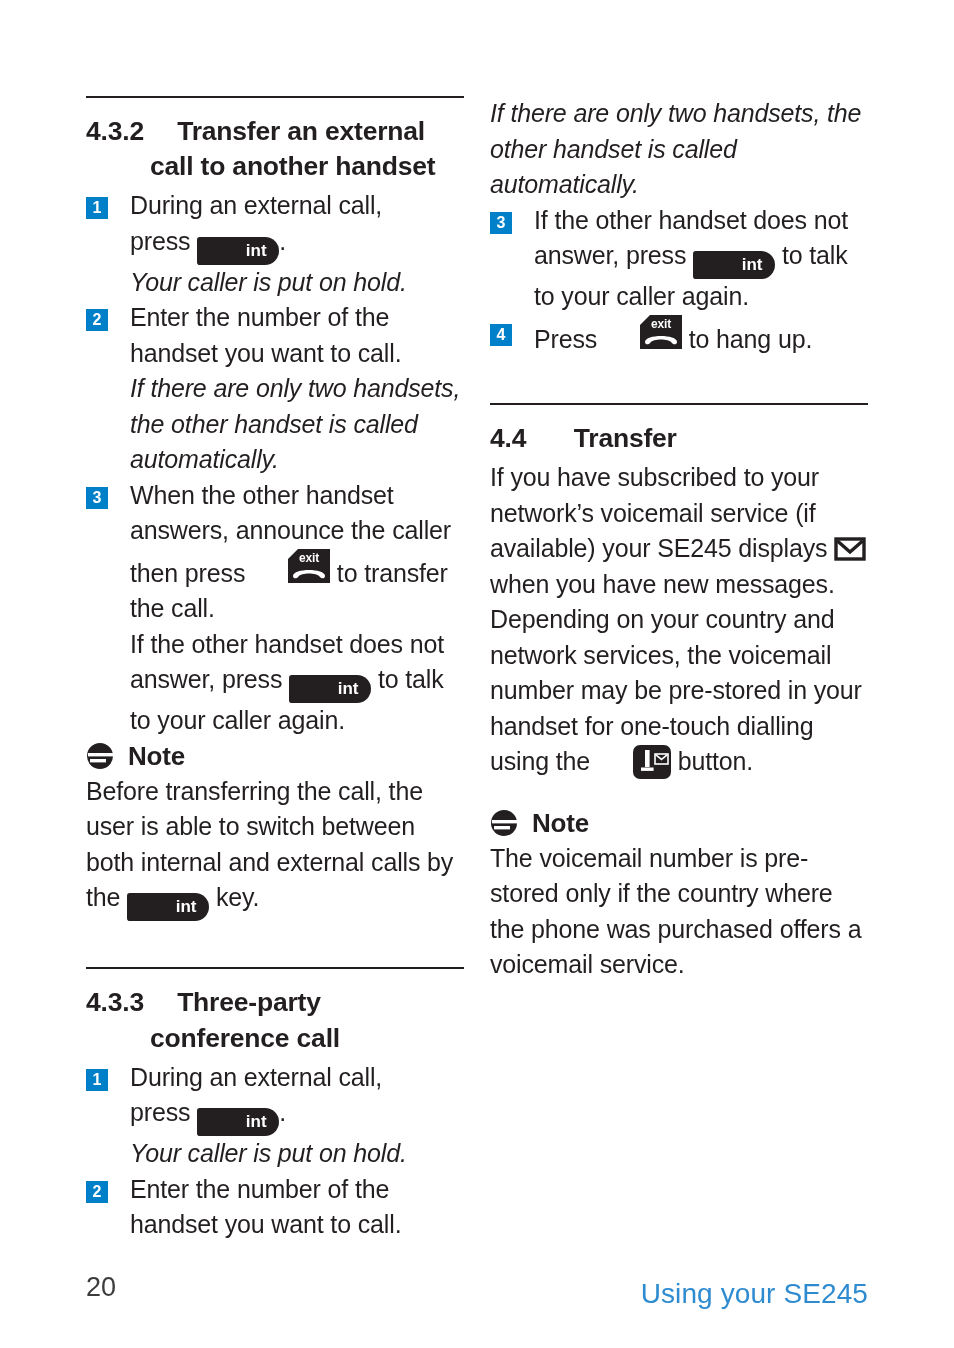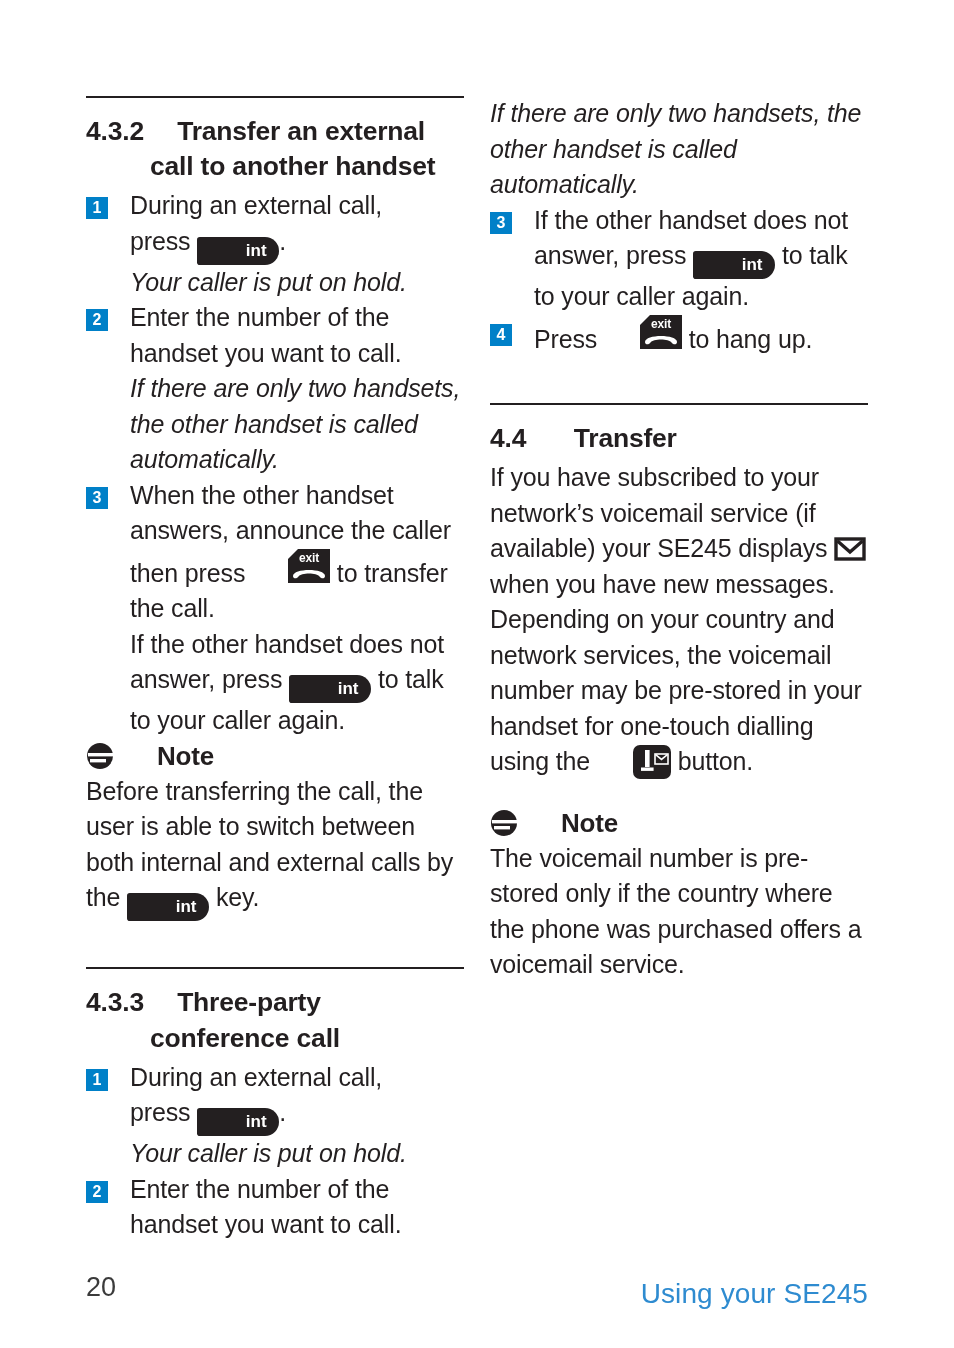--- a/index.html
+++ b/index.html
@@ -86,21 +86,20 @@
   }
   p.italic, .italic {
     font-style: italic;
   }
 
   
   .note-head {
     display: flex;
     align-items: center;
     margin: 2px 0 2px 0;
-    gap: 29px;
   }
   .note-head .note-label {
     font-size: 26px;
     font-weight: bold;
     color: #231f20;
     margin-left: 14px;
     letter-spacing: -0.2px;
   }
 
   

